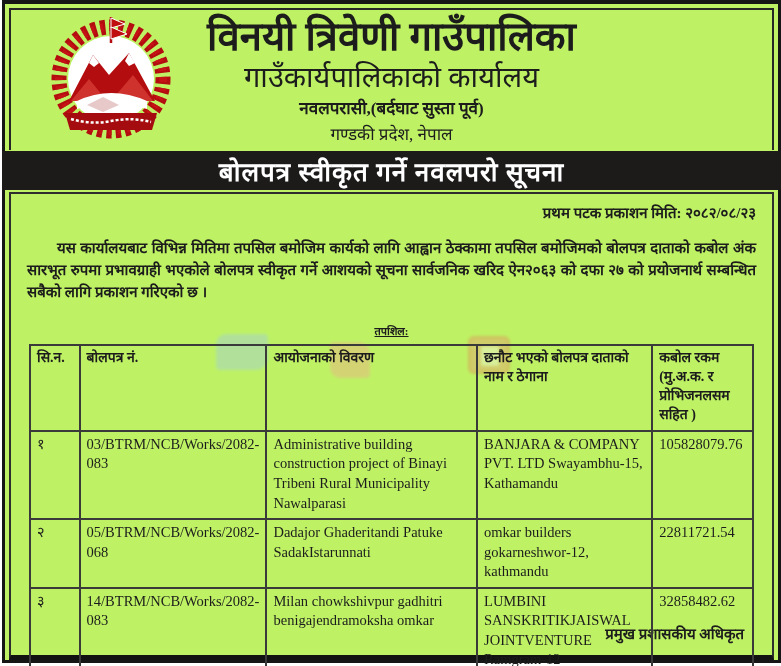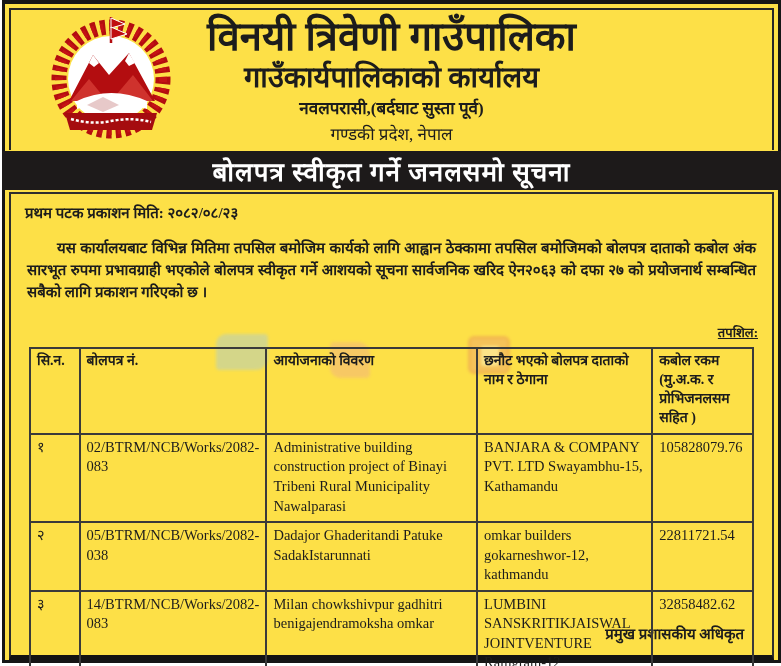--- a/index.html
+++ b/index.html
@@ -5,52 +5,52 @@
   html,body{margin:0;padding:0;}
   body{
     width:781px;height:666px;position:relative;background:#f6f6f4;
     font-family:"Liberation Serif","DejaVu Serif",serif;color:#1c1c1c;
     overflow:hidden;
   }
   .page{position:absolute;left:0;top:0;width:781px;height:666px;background:#ffffff;}
   
   .outer-frame{
     position:absolute;left:2px;top:0;width:773px;height:656px;
-    border:3px solid #161616;border-top-width:4px;background:#fde047;
+    border:3px solid #161616;border-top-width:4px;background:#bef264;
   }
   
   .header-box{
     position:absolute;left:4px;top:4px;right:4px;height:140px;
     border:2px solid #262626;border-bottom:none;
   }
   .emblem{position:absolute;left:30px;top:3px;width:140px;height:128px;}
   .titles{position:absolute;left:0;right:0;top:4px;text-align:center;}
   .title-main{font-size:40px;font-weight:700;line-height:1.15;letter-spacing:0;}
-  .title-office{font-size:29px;font-weight:700;line-height:1.1;margin-top:2px;}
+  .title-office{font-size:29px;font-weight:400;line-height:1.1;margin-top:2px;}
   .title-addr{font-size:17px;font-weight:700;margin-top:2px;}
   .title-prov{font-size:17px;font-weight:400;margin-top:3px;}
   
   .banner{
     position:absolute;left:-3px;right:-3px;top:147px;height:39px;
     background:#1d1a1a;display:flex;align-items:center;justify-content:center;
   }
   .banner-text{color:#ffffff;font-size:26px;font-weight:700;letter-spacing:1px;}
   
   .content-box{
     position:absolute;left:4px;right:4px;top:188px;bottom:0;
     border:2px solid #2e2e2e;border-bottom:5px solid #121212;
     padding:6px 14px 0 14px;box-sizing:border-box;
   }
-  .pub-date{font-weight:700;font-size:15px;margin:2px 2px 4px 0;}
+  .pub-date{text-align:right;font-weight:700;font-size:15px;margin:2px 2px 4px 0;}
   .notice-body{
     font-size:15px;line-height:1.45;text-align:justify;text-indent:30px;
     margin:16px 2px;font-weight:600;
   }
   .tapasil{
-    text-align:right;font-weight:700;font-size:13px;margin-top:20px;
+    text-align:center;font-weight:700;font-size:11px;margin-top:20px;
     text-decoration:underline;
   }
   
   .tender-table{
     width:725px;margin:6px auto 0 auto;border-collapse:collapse;
     font-size:14.5px;position:relative;z-index:2;background:transparent;
   }
   .tender-table th,.tender-table td{
     border:2px solid #3a3a3a;padding:3px 6px 5px 6px;vertical-align:top;
     text-align:left;line-height:1.35;background:transparent;
@@ -110,21 +110,21 @@
       </svg>
       <div class="titles">
         <div class="title-main">विनयी त्रिवेणी गाउँपालिका</div>
         <div class="title-office">गाउँकार्यपालिकाको कार्यालय</div>
         <div class="title-addr">नवलपरासी,(बर्दघाट सुस्ता पूर्व)</div>
         <div class="title-prov">गण्डकी प्रदेश, नेपाल</div>
       </div>
     </div>
 
     <div class="banner">
-      <span class="banner-text">बोलपत्र स्वीकृत गर्ने जनलसमो सूचना</span>
+      <span class="banner-text">बोलपत्र स्वीकृत गर्ने नवलपरो सूचना</span>
     </div>
 
     <div class="content-box">
       <div class="pub-date">प्रथम पटक प्रकाशन मिति: २०८२/०८/२३</div>
       <p class="notice-body">यस कार्यालयबाट विभिन्न मितिमा तपसिल बमोजिम कार्यको लागि आह्वान ठेक्कामा तपसिल बमोजिमको बोलपत्र दाताको कबोल अंक सारभूत रुपमा प्रभावग्राही भएकोले बोलपत्र स्वीकृत गर्ने आशयको सूचना सार्वजनिक खरिद ऐन२०६३ को दफा २७ को प्रयोजनार्थ सम्बन्धित सबैको लागि प्रकाशन गरिएको छ ।</p>
       <div class="tapasil">तपशिल:</div>
 
       <table class="tender-table">
         <colgroup>
           <col class="col-sn">
@@ -138,28 +138,28 @@
             <th>सि.न.</th>
             <th>बोलपत्र नं.</th>
             <th>आयोजनाको विवरण</th>
             <th>छनौट भएको बोलपत्र दाताको नाम र ठेगाना</th>
             <th>कबोल रकम (मु.अ.क. र प्रोभिजनलसम सहित )</th>
           </tr>
         </thead>
         <tbody>
           <tr>
             <td>१</td>
-            <td>02/BTRM/NCB/Works/2082-083</td>
+            <td>03/BTRM/NCB/Works/2082-083</td>
             <td>Administrative building construction project of Binayi Tribeni Rural Municipality Nawalparasi</td>
             <td>BANJARA &amp; COMPANY PVT. LTD Swayambhu-15, Kathamandu</td>
             <td>105828079.76</td>
           </tr>
           <tr>
             <td>२</td>
-            <td>05/BTRM/NCB/Works/2082-038</td>
+            <td>05/BTRM/NCB/Works/2082-068</td>
             <td>Dadajor Ghaderitandi Patuke SadakIstarunnati</td>
             <td>omkar builders gokarneshwor-12, kathmandu</td>
             <td>22811721.54</td>
           </tr>
           <tr>
             <td>३</td>
             <td>14/BTRM/NCB/Works/2082-083</td>
             <td>Milan chowkshivpur gadhitri benigajendramoksha omkar</td>
             <td>LUMBINI SANSKRITIKJAISWAL JOINTVENTURE Ramgram-12</td>
             <td>32858482.62</td>

